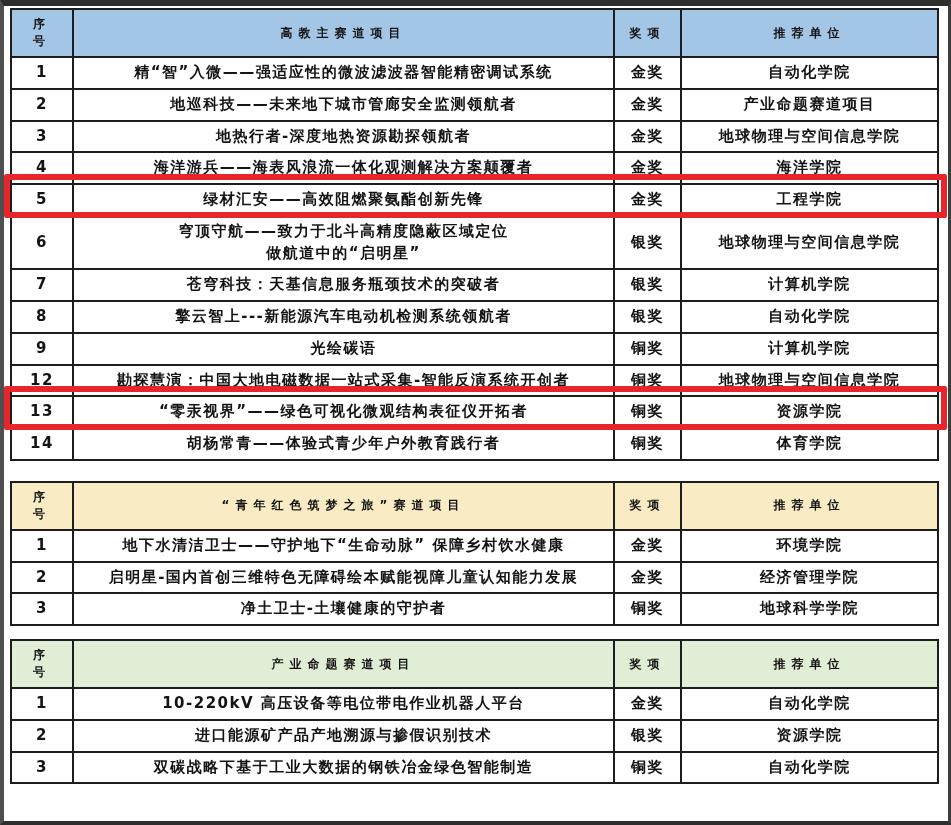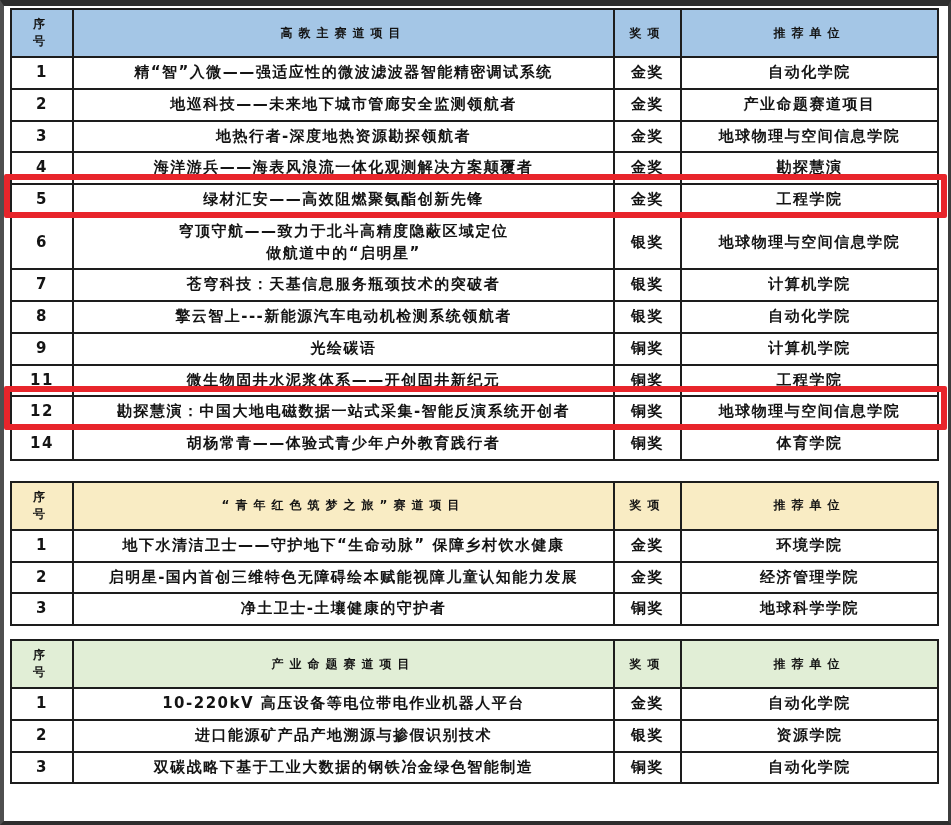--- a/index.html
+++ b/index.html
@@ -102,21 +102,21 @@
         <tr>
           <td class="col-no">3</td>
           <td class="col-project">地热行者-深度地热资源勘探领航者</td>
           <td class="col-award">金奖</td>
           <td class="col-unit">地球物理与空间信息学院</td>
         </tr>
         <tr>
           <td class="col-no">4</td>
           <td class="col-project">海洋游兵——海表风浪流一体化观测解决方案颠覆者</td>
           <td class="col-award">金奖</td>
-          <td class="col-unit">勘探慧演</td>
+          <td class="col-unit">海洋学院</td>
         </tr>
         <tr class="hl">
           <td class="col-no">5</td>
           <td class="col-project">绿材汇安——高效阻燃聚氨酯创新先锋</td>
           <td class="col-award">金奖</td>
           <td class="col-unit">工程学院</td>
         </tr>
         <tr>
           <td class="col-no">6</td>
           <td class="col-project">穹顶守航——致力于北斗高精度隐蔽区域定位
@@ -135,31 +135,31 @@
           <td class="col-project">擎云智上---新能源汽车电动机检测系统领航者</td>
           <td class="col-award">银奖</td>
           <td class="col-unit">自动化学院</td>
         </tr>
         <tr>
           <td class="col-no">9</td>
           <td class="col-project">光绘碳语</td>
           <td class="col-award">铜奖</td>
           <td class="col-unit">计算机学院</td>
         </tr>
-        <tr class="hl">
-          <td class="col-no">11</td>
-          <td class="col-project">微生物固井水泥浆体系——开创固井新纪元</td>
-          <td class="col-award">铜奖</td>
-          <td class="col-unit">工程学院</td>
-        </tr>
         <tr>
           <td class="col-no">12</td>
           <td class="col-project">勘探慧演：中国大地电磁数据一站式采集-智能反演系统开创者</td>
           <td class="col-award">铜奖</td>
           <td class="col-unit">地球物理与空间信息学院</td>
+        </tr>
+        <tr>
+          <td class="col-no">13</td>
+          <td class="col-project">“零汞视界”——绿色可视化微观结构表征仪开拓者</td>
+          <td class="col-award">铜奖</td>
+          <td class="col-unit">资源学院</td>
         </tr>
         <tr>
           <td class="col-no">14</td>
           <td class="col-project">胡杨常青——体验式青少年户外教育践行者</td>
           <td class="col-award">铜奖</td>
           <td class="col-unit">体育学院</td>
         </tr>
       </tbody>
   </table>
 

